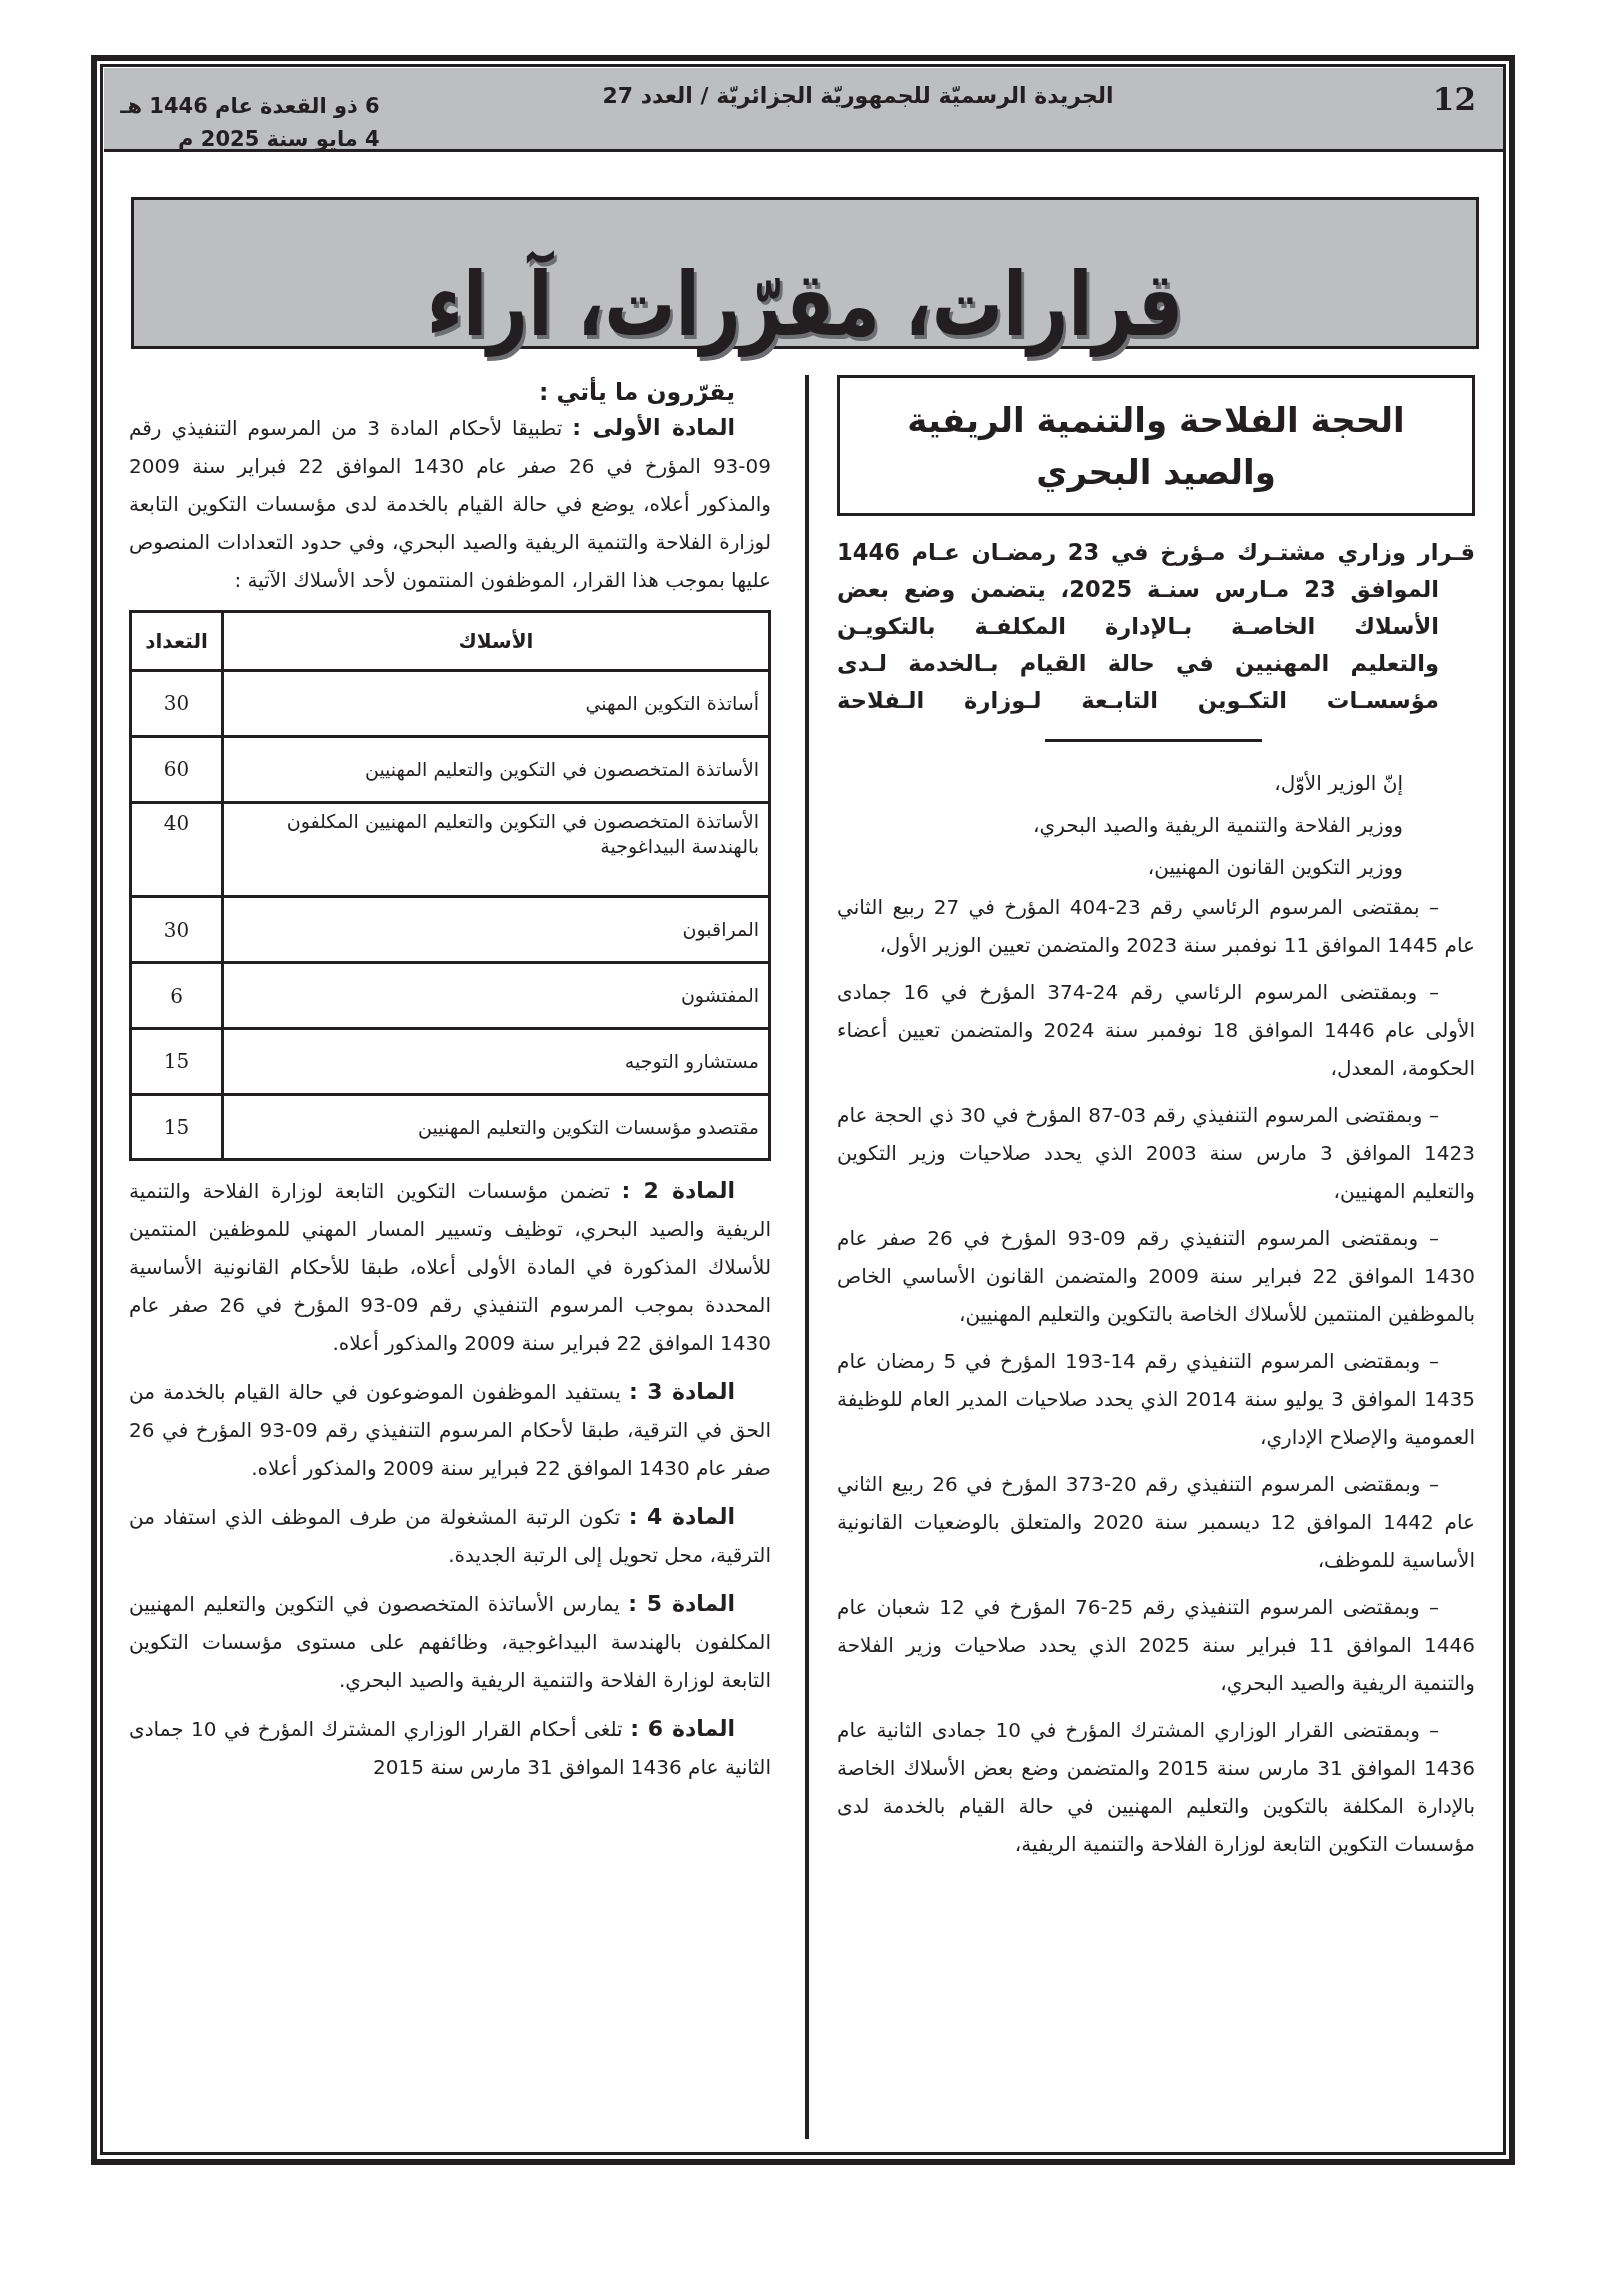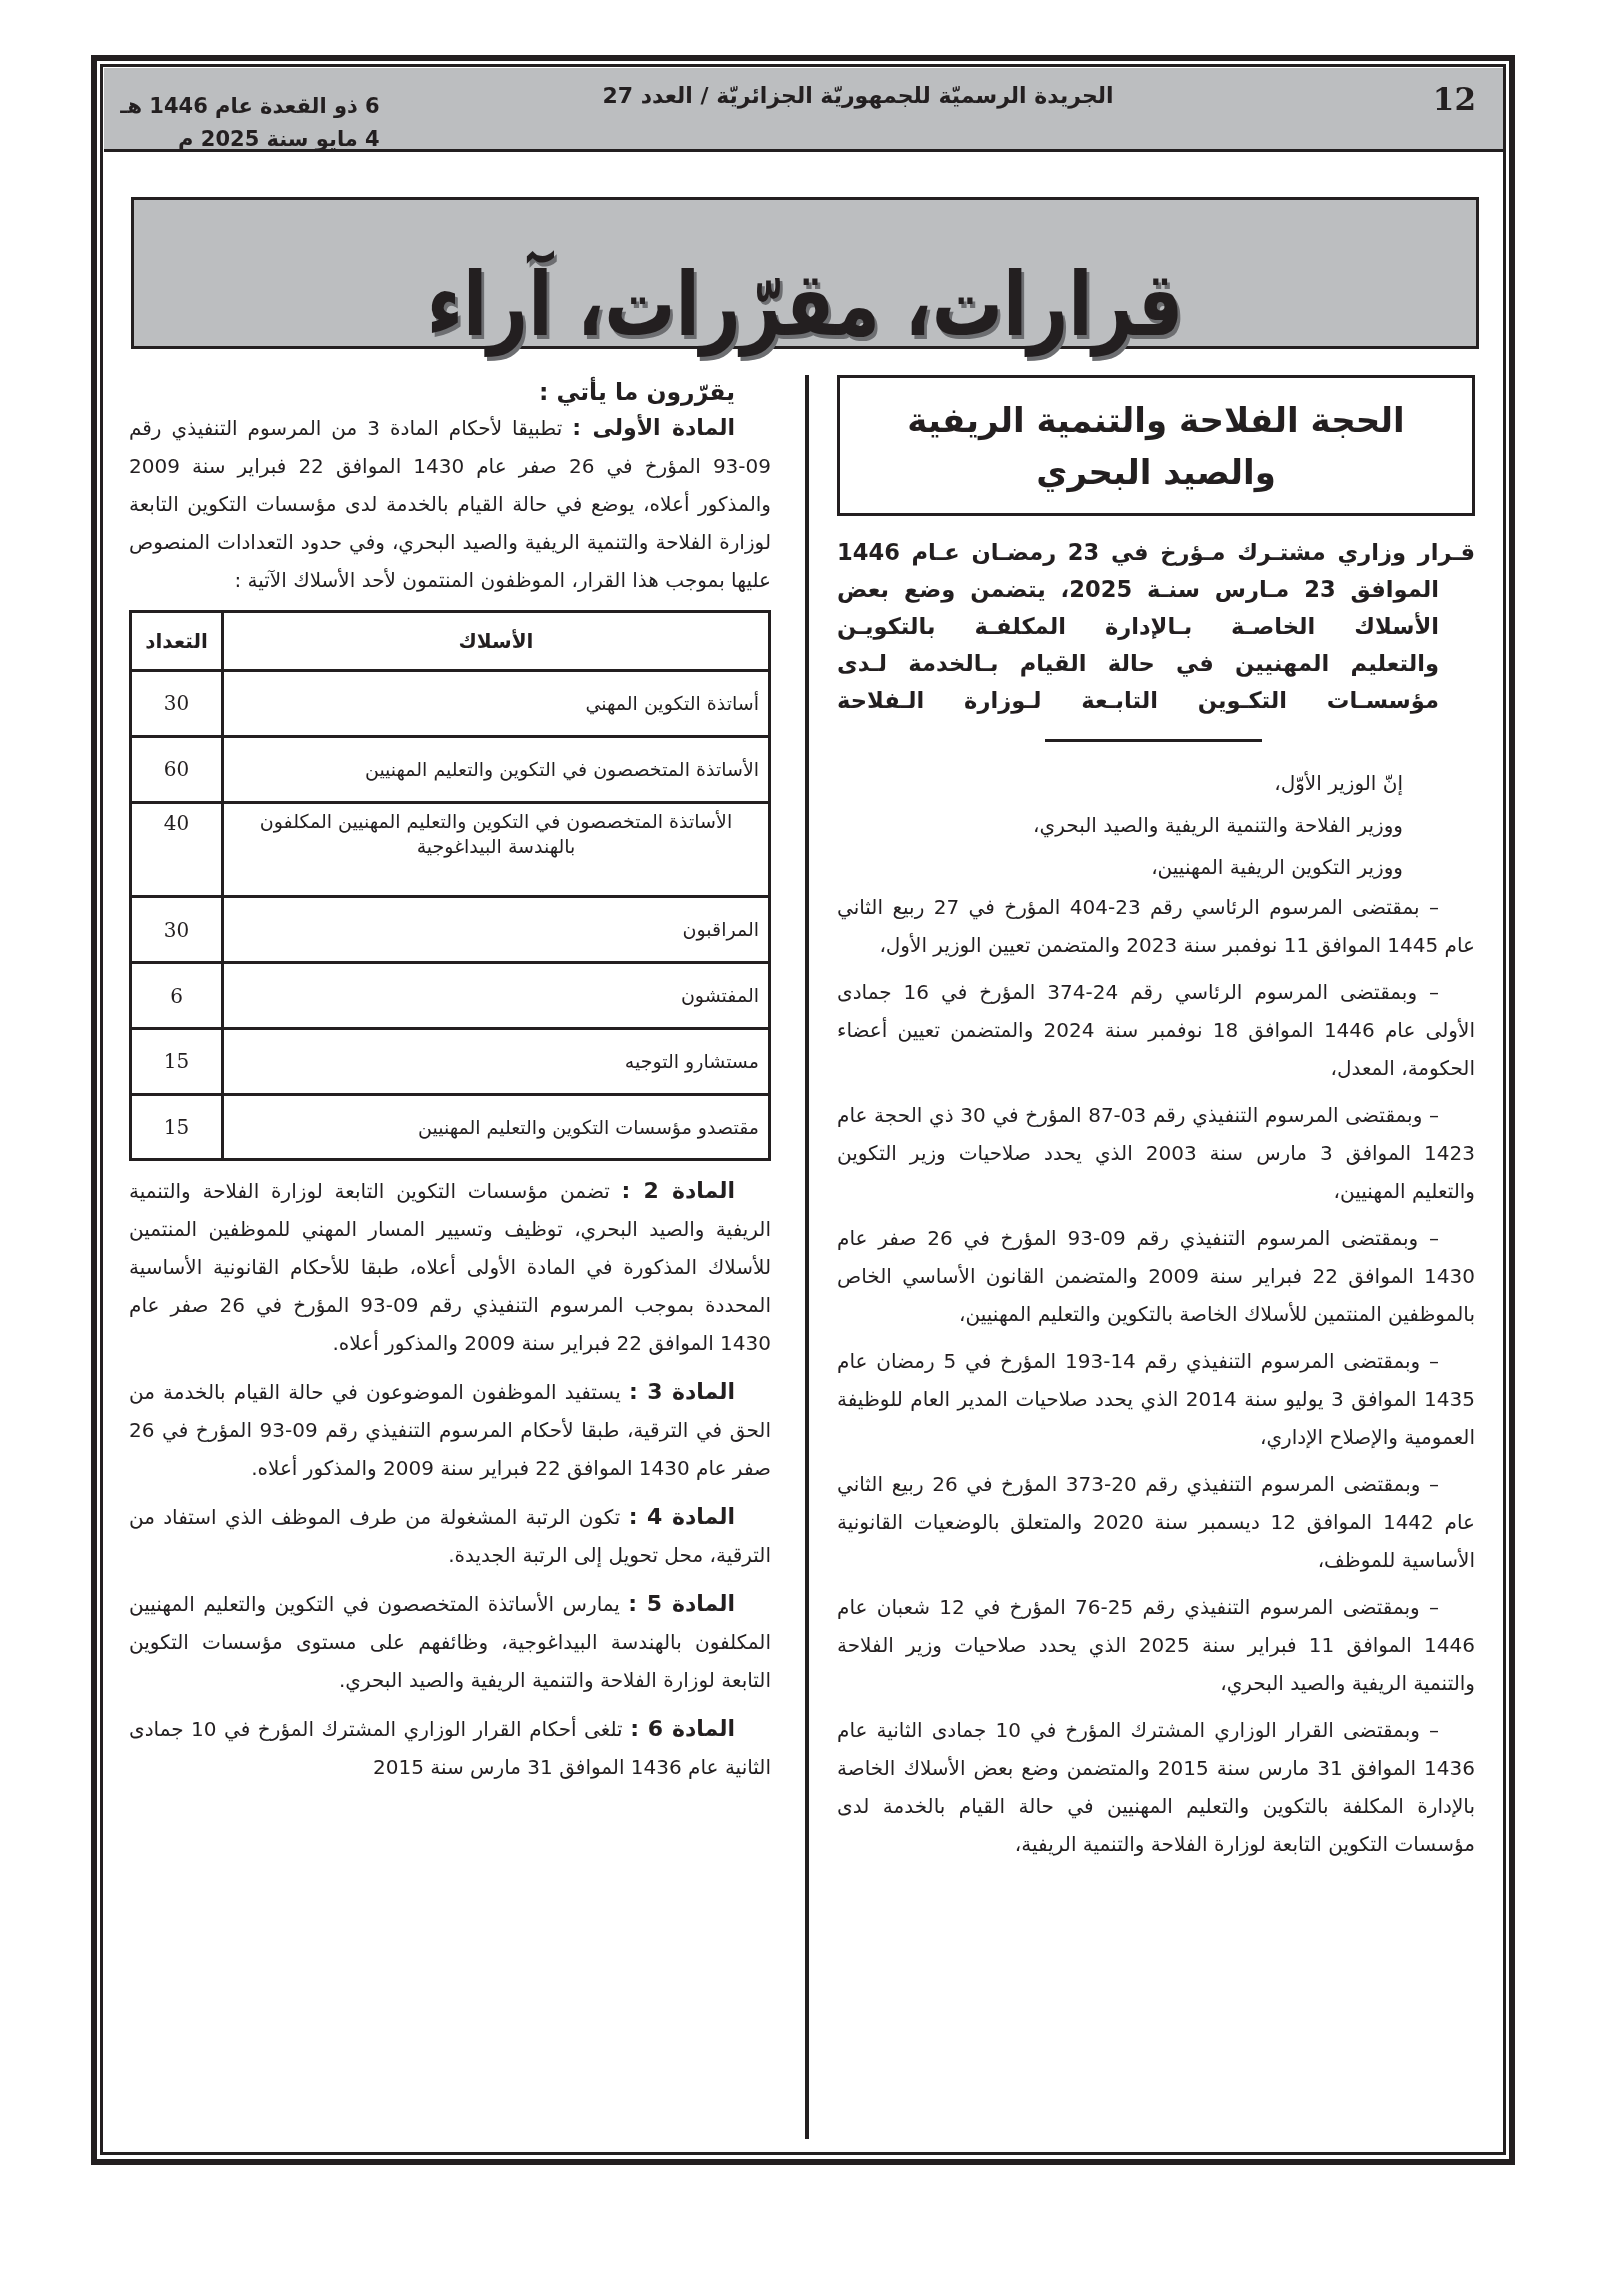--- a/index.html
+++ b/index.html
@@ -118,21 +118,21 @@
     <span class="l sub">الأسلاك الخاصـة بـالإدارة المكلفـة بالتكويـن</span>
     <span class="l sub">والتعليم المهنيين في حالة القيام بـالخدمة لـدى</span>
     <span class="l sub">مؤسسـات التكـوين التابـعة لـوزارة الـفلاحة</span>
   </div>
 
   <div class="separator"></div>
 
   <div class="body-text">
     <p class="simple">إنّ الوزير الأوّل،</p>
     <p class="simple">ووزير الفلاحة والتنمية الريفية والصيد البحري،</p>
-    <p class="simple">ووزير التكوين الريفية المهنيين،</p>
+    <p class="simple">ووزير التكوين القانون المهنيين،</p>
     <p class="indent">– بمقتضى المرسوم الرئاسي رقم 23-404 المؤرخ في 27 ربيع الثاني عام 1445 الموافق 11 نوفمبر سنة 2023 والمتضمن تعيين الوزير الأول،</p>
     <p class="indent">– وبمقتضى المرسوم الرئاسي رقم 24-374 المؤرخ في 16 جمادى الأولى عام 1446 الموافق 18 نوفمبر سنة 2024 والمتضمن تعيين أعضاء الحكومة، المعدل،</p>
     <p class="indent">– وبمقتضى المرسوم التنفيذي رقم 03-87 المؤرخ في 30 ذي الحجة عام 1423 الموافق 3 مارس سنة 2003 الذي يحدد صلاحيات وزير التكوين والتعليم المهنيين،</p>
     <p class="indent">– وبمقتضى المرسوم التنفيذي رقم 09-93 المؤرخ في 26 صفر عام 1430 الموافق 22 فبراير سنة 2009 والمتضمن القانون الأساسي الخاص بالموظفين المنتمين للأسلاك الخاصة بالتكوين والتعليم المهنيين،</p>
     <p class="indent">– وبمقتضى المرسوم التنفيذي رقم 14-193 المؤرخ في 5 رمضان عام 1435 الموافق 3 يوليو سنة 2014 الذي يحدد صلاحيات المدير العام للوظيفة العمومية والإصلاح الإداري،</p>
     <p class="indent">– وبمقتضى المرسوم التنفيذي رقم 20-373 المؤرخ في 26 ربيع الثاني عام 1442 الموافق 12 ديسمبر سنة 2020 والمتعلق بالوضعيات القانونية الأساسية للموظف،</p>
     <p class="indent">– وبمقتضى المرسوم التنفيذي رقم 25-76 المؤرخ في 12 شعبان عام 1446 الموافق 11 فبراير سنة 2025 الذي يحدد صلاحيات وزير الفلاحة والتنمية الريفية والصيد البحري،</p>
     <p class="indent">– وبمقتضى القرار الوزاري المشترك المؤرخ في 10 جمادى الثانية عام 1436 الموافق 31 مارس سنة 2015 والمتضمن وضع بعض الأسلاك الخاصة بالإدارة المكلفة بالتكوين والتعليم المهنيين في حالة القيام بالخدمة لدى مؤسسات التكوين التابعة لوزارة الفلاحة والتنمية الريفية،</p>
   </div>
 </div>
@@ -152,21 +152,21 @@
     <tbody>
       <tr class="r1">
         <td class="name">أساتذة التكوين المهني</td>
         <td class="num">30</td>
       </tr>
       <tr class="r1">
         <td class="name">الأساتذة المتخصصون في التكوين والتعليم المهنيين</td>
         <td class="num">60</td>
       </tr>
       <tr>
-        <td class="name" style="height:81px; vertical-align:top;text-align:center;">الأساتذة المتخصصون في التكوين والتعليم المهنيين المكلفون بالهندسة البيداغوجية</td>
+        <td class="name" style="height:81px; vertical-align:top;">الأساتذة المتخصصون في التكوين والتعليم المهنيين المكلفون بالهندسة البيداغوجية</td>
         <td class="num" style="vertical-align:top; padding-top:7.2px;">40</td>
       </tr>
       <tr class="r1">
         <td class="name">المراقبون</td>
         <td class="num">30</td>
       </tr>
       <tr class="r1">
         <td class="name">المفتشون</td>
         <td class="num">6</td>
       </tr>

